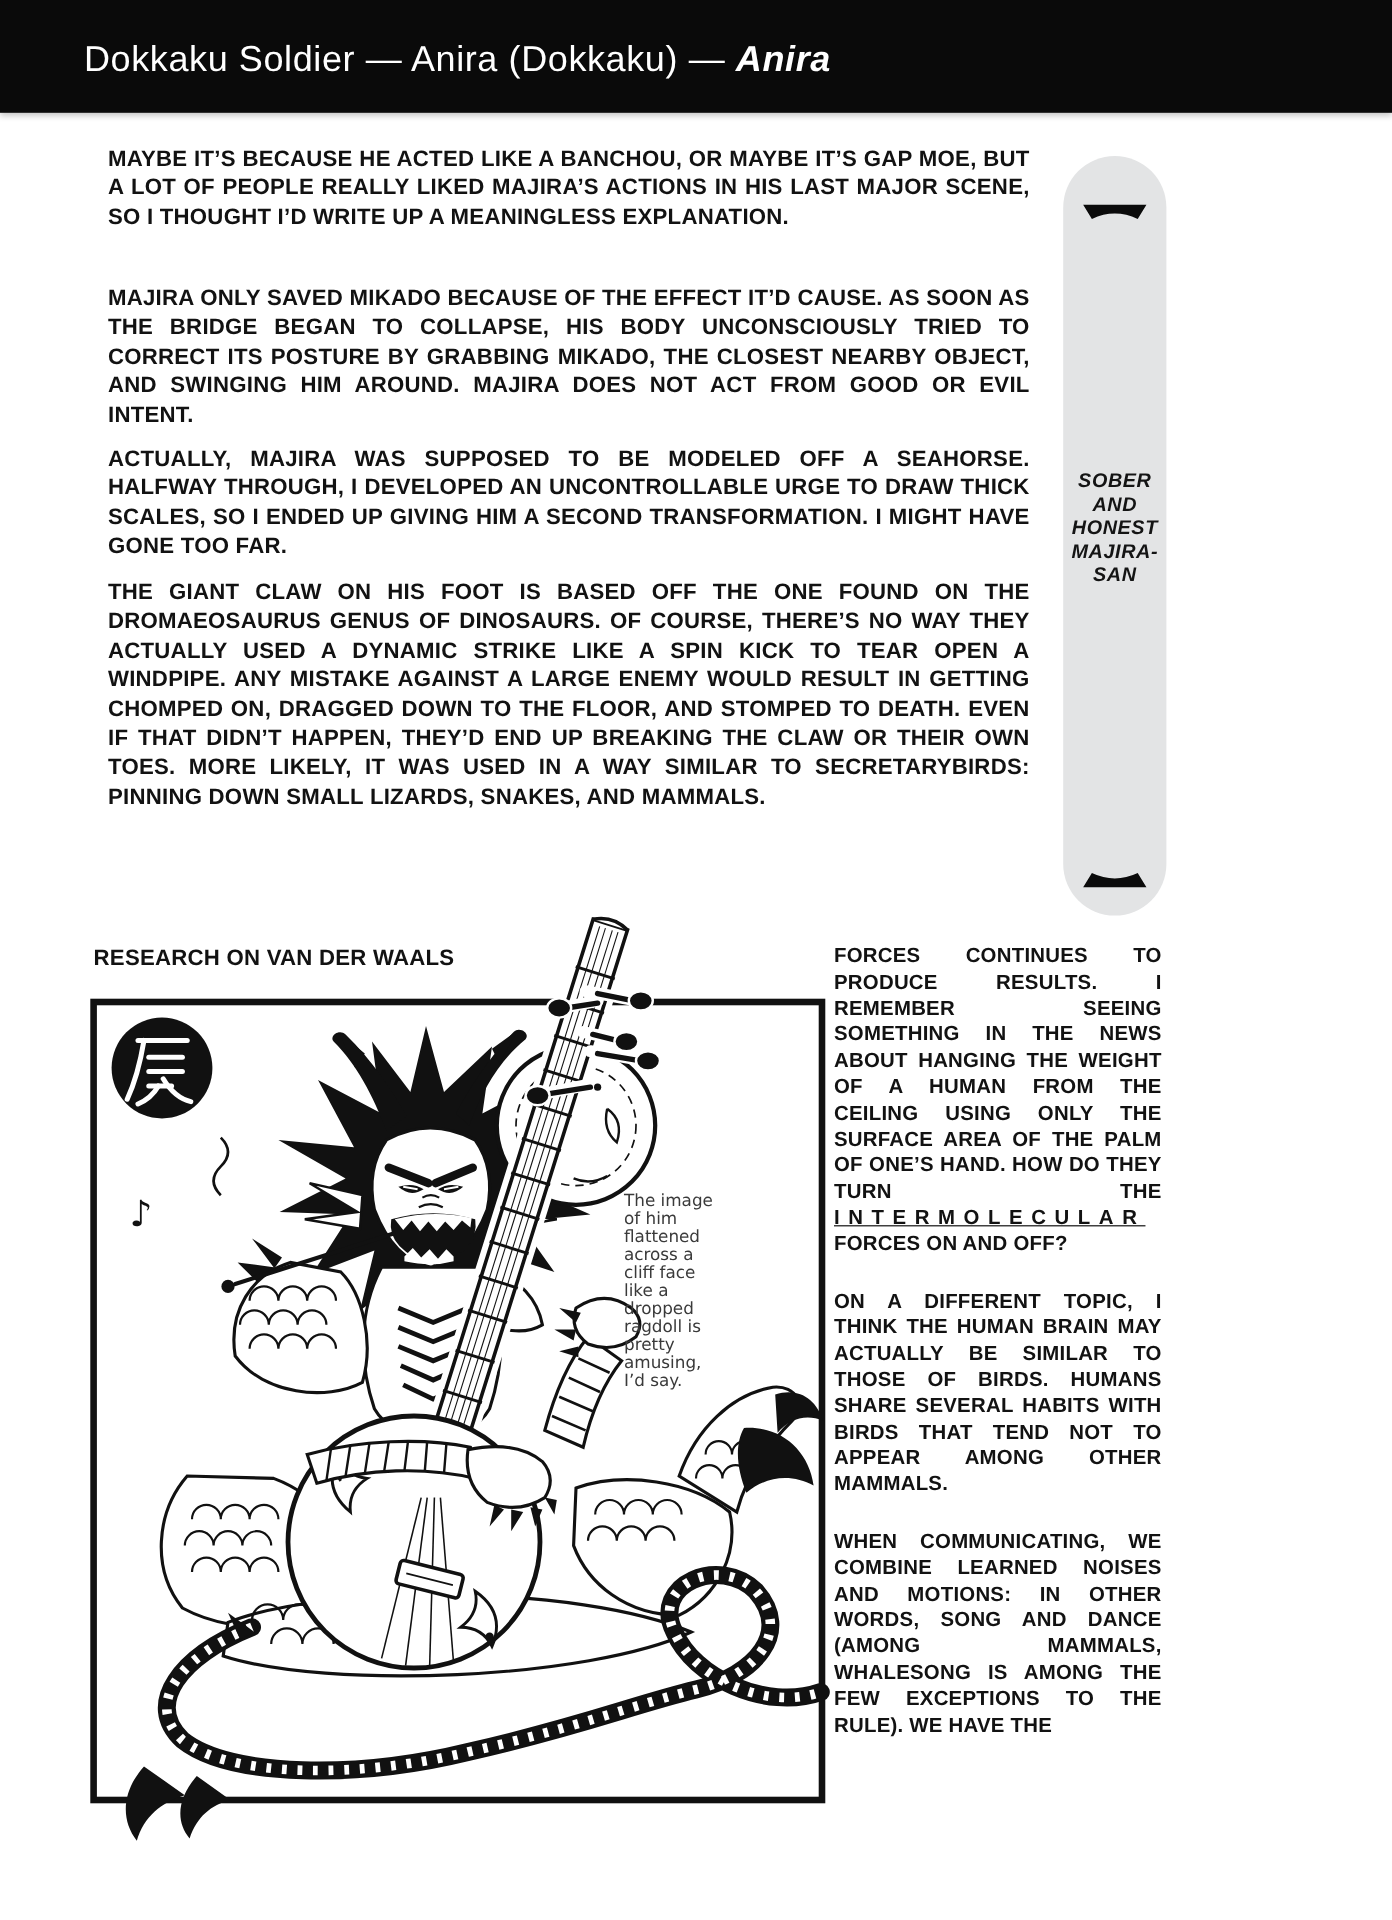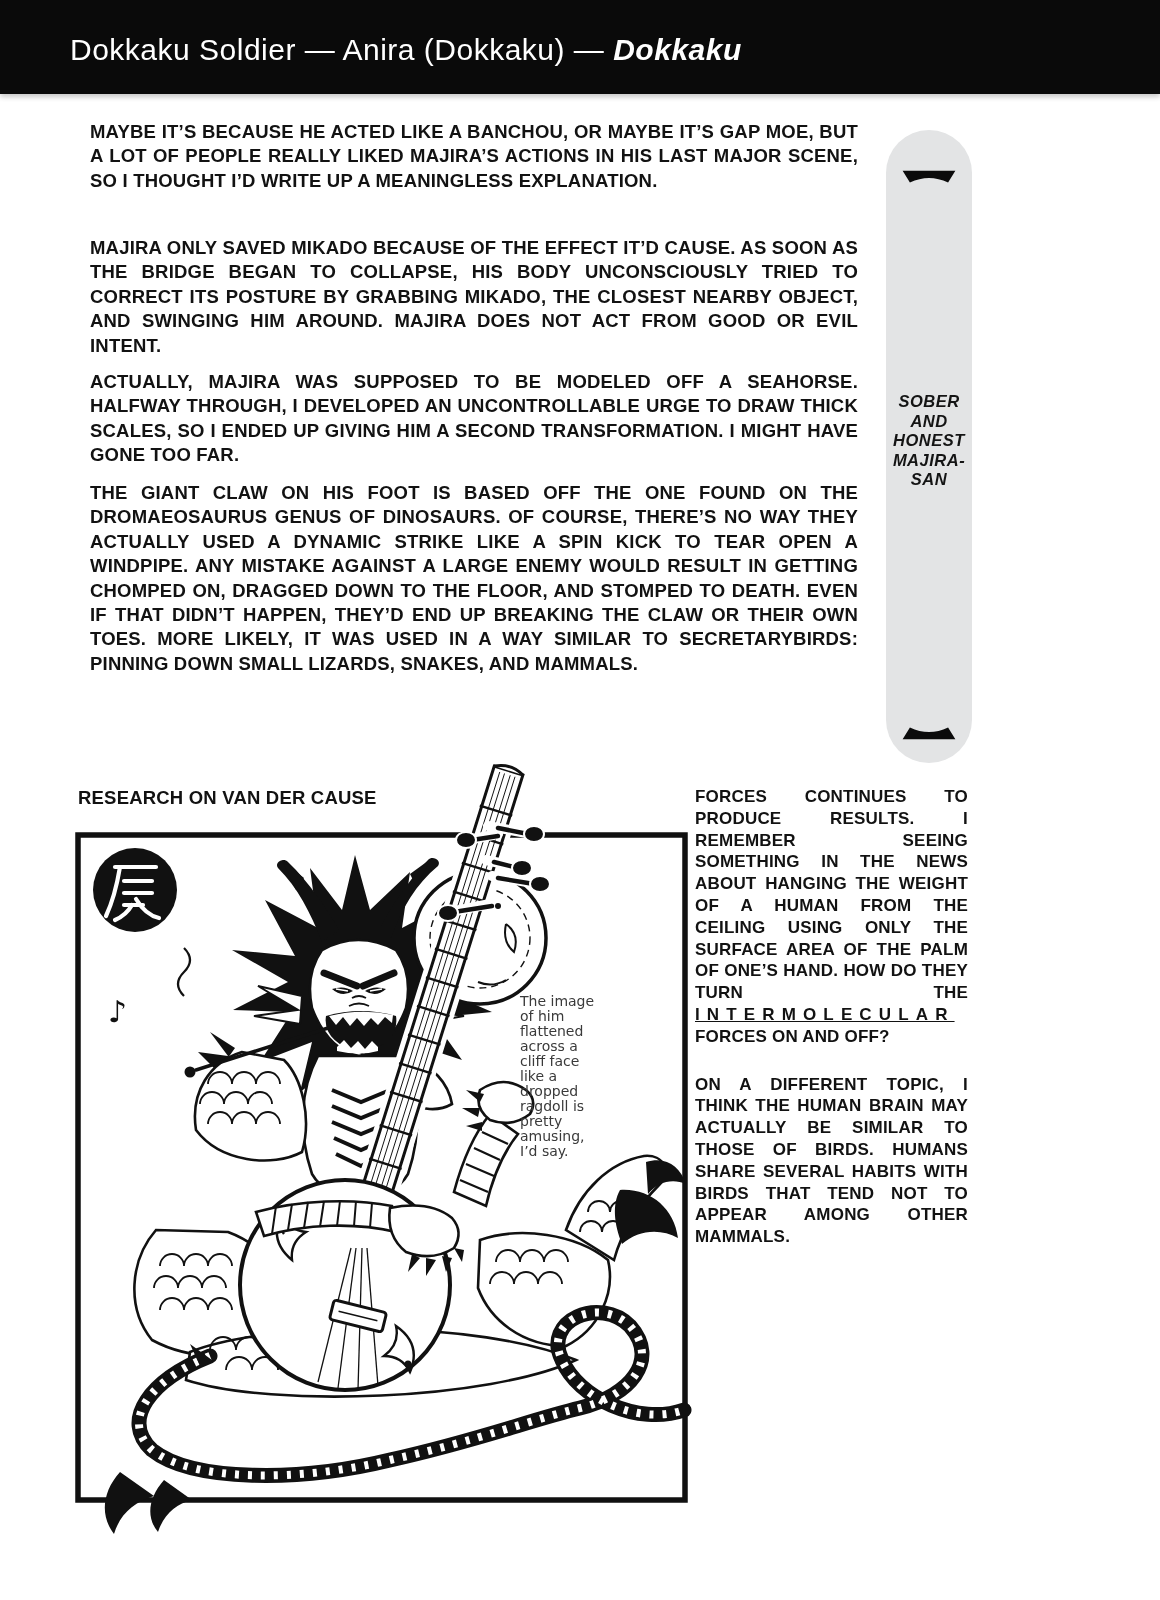--- a/index.html
+++ b/index.html
@@ -41,32 +41,33 @@
   .illus-caption{position:absolute;left:520px;top:994px;width:112px;text-align:left;
                  font-family:"DejaVu Sans",sans-serif;font-size:14px;line-height:15px;
                  color:#3a3a3a;white-space:pre-line;}
 </style>
 </head>
 <body>
 
 <div class="page">
 
   <div class="header-bar">
-    <div class="header-title"><span>Dokkaku Soldier — Anira (Dokkaku) — </span><span class="em">Dokkaku</span></div>
+    <div class="header-title"><span>Dokkaku Soldier — Anira (Dokkaku) — </span><span class="em">Anira</span></div>
   </div>
 
   <p class="comic lpara" style="top:120px">MAYBE IT’S BECAUSE HE ACTED LIKE A BANCHOU, OR MAYBE IT’S GAP MOE, BUT A LOT OF PEOPLE REALLY LIKED MAJIRA’S ACTIONS IN HIS LAST MAJOR SCENE, SO I THOUGHT I’D WRITE UP A MEANINGLESS EXPLANATION.</p>
   <p class="comic lpara" style="top:236px">MAJIRA ONLY SAVED MIKADO BECAUSE OF THE EFFECT IT’D CAUSE. AS SOON AS THE BRIDGE BEGAN TO COLLAPSE, HIS BODY UNCONSCIOUSLY TRIED TO CORRECT ITS POSTURE BY GRABBING MIKADO, THE CLOSEST NEARBY OBJECT, AND SWINGING HIM AROUND. MAJIRA DOES NOT ACT FROM GOOD OR EVIL INTENT.</p>
   <p class="comic lpara" style="top:370px">ACTUALLY, MAJIRA WAS SUPPOSED TO BE MODELED OFF A SEAHORSE. HALFWAY THROUGH, I DEVELOPED AN UNCONTROLLABLE URGE TO DRAW THICK SCALES, SO I ENDED UP GIVING HIM A SECOND TRANSFORMATION. I MIGHT HAVE GONE TOO FAR.</p>
   <p class="comic lpara" style="top:481px">THE GIANT CLAW ON HIS FOOT IS BASED OFF THE ONE FOUND ON THE DROMAEOSAURUS GENUS OF DINOSAURS. OF COURSE, THERE’S NO WAY THEY ACTUALLY USED A DYNAMIC STRIKE LIKE A SPIN KICK TO TEAR OPEN A WINDPIPE. ANY MISTAKE AGAINST A LARGE ENEMY WOULD RESULT IN GETTING CHOMPED ON, DRAGGED DOWN TO THE FLOOR, AND STOMPED TO DEATH. EVEN IF THAT DIDN’T HAPPEN, THEY’D END UP BREAKING THE CLAW OR THEIR OWN TOES. MORE LIKELY, IT WAS USED IN A WAY SIMILAR TO SECRETARYBIRDS: PINNING DOWN SMALL LIZARDS, SNAKES, AND MAMMALS.</p>
-  <p class="comic research-line">RESEARCH ON VAN DER CAUSE</p>
+  <p class="comic research-line">RESEARCH ON VAN DER WAALS</p>
 
   <div class="rcol comic">
     <p><span class="hang-spacer"></span><span>FORCES CONTINUES TO PRODUCE RESULTS. I REMEMBER SEEING SOMETHING IN THE NEWS ABOUT HANGING THE WEIGHT OF A HUMAN FROM THE CEILING USING ONLY THE SURFACE AREA OF THE PALM OF ONE’S HAND. HOW DO THEY TURN THE </span><span class="tracked">INTERMOLECULAR</span><span> FORCES ON AND OFF?</span></p>
     <p class="indented">ON A DIFFERENT TOPIC, I THINK THE HUMAN BRAIN MAY ACTUALLY BE SIMILAR TO THOSE OF BIRDS. HUMANS SHARE SEVERAL HABITS WITH BIRDS THAT TEND NOT TO APPEAR AMONG OTHER MAMMALS.</p>
+    <p class="indented">WHEN COMMUNICATING, WE COMBINE LEARNED NOISES AND MOTIONS: IN OTHER WORDS, SONG AND DANCE (AMONG MAMMALS, WHALESONG IS AMONG THE FEW EXCEPTIONS TO THE RULE). WE HAVE THE</p>
   </div>
 
   <div class="zodiac-pill">
     <svg class="pill-bracket top" viewBox="0 0 66 18">
       <path d="M4,2 H62 L54,15 Q33,5 12,15 Z" fill="#0b0b0b"></path>
     </svg>
     <div class="pill-label">SOBER
 AND
 HONEST
 MAJIRA-

